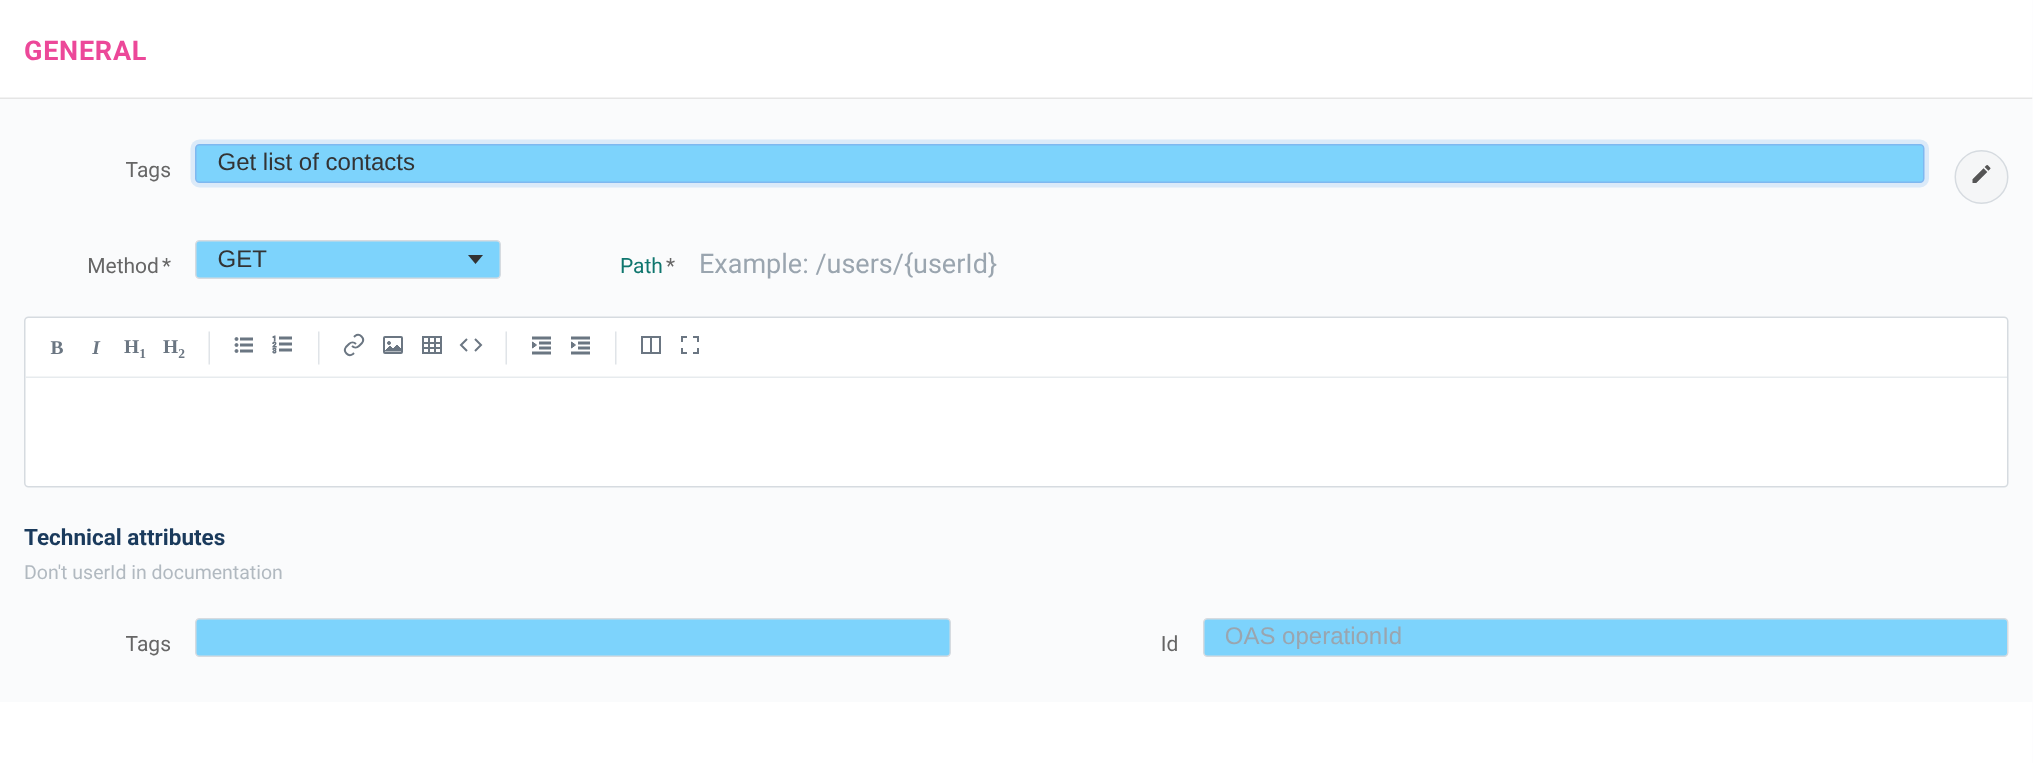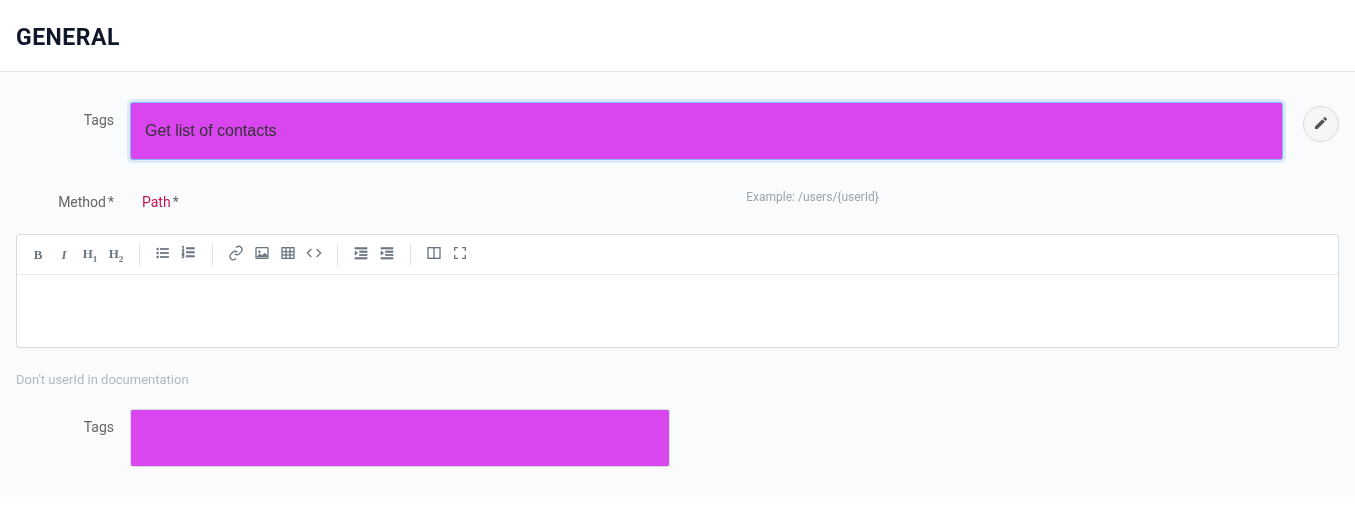--- a/index.html
+++ b/index.html
@@ -7,23 +7,23 @@
     font-family: -apple-system, BlinkMacSystemFont, "Segoe UI", Roboto, "Helvetica Neue", Arial, sans-serif;
     font-size: 14px;
     color: #333;
     background: #fff;
   }
   .header {
     padding: 24px 16px 20px 16px;
     border-bottom: 1px solid #e5e5e5;
   }
   .header-title {
-    color: #0f172a;
+    color: #ec4899;
     font-weight: 700;
-    font-size: 23px;
+    font-size: 18px;
     letter-spacing: 0.5px;
   }
   .form-area {
     background: #fafbfc;
     padding: 30px 16px 30px 16px;
   }
   .form-row {
     display: flex;
     align-items: flex-start;
     margin-bottom: 24px;
@@ -41,31 +41,30 @@
     content: "*";
     margin-left: 2px;
     color: #666;
   }
   .input-col {
     flex: 1;
     min-width: 0;
   }
   .hint {
     color: #9aa5af;
-    font-size: 12px;
+    font-size: 18px;
     margin-top: 6px;
     padding-left: 2px;
-    text-align: center;
   }
   .text-input, .select-input {
     width: 100%;
-    height: 58px;
+    height: 26px;
     border: 1px solid #d6dbe0;
     border-radius: 3px;
-    background: #d946ef;
+    background: #7dd3fc;
     padding: 0 14px;
     font-size: 16px;
     color: #333;
     outline: none;
   }
   .text-input::placeholder { color: #9aa5af; }
   .text-input.focused {
     border-color: #7fb8f0;
     box-shadow: 0 0 0 3px rgba(127,184,240,0.25);
   }
@@ -100,28 +99,29 @@
     justify-content: center;
     margin-left: 20px;
     margin-top: 4px;
     flex-shrink: 0;
     cursor: pointer;
   }
   .edit-btn svg { width: 16px; height: 16px; fill: #555; }
   .method-path-row {
     display: flex;
     align-items: flex-start;
-    gap: 12px;
+    gap: 0;
   }
   .method-block { width: 204px; flex-shrink: 0; }
   .path-block-label {
     width: 130px;
+    text-align: right;
     padding-right: 14px;
     padding-top: 10px;
-    color: #be185d;
+    color: #0f766e;
     flex-shrink: 0;
   }
   .path-block-label.req::after{
     content: "*";
     margin-left: 2px;
     color: #666;
   }
   .rte-box {
     border: 1px solid #d6dbe0;
     border-radius: 3px;
@@ -198,20 +198,28 @@
       <span>
         <svg viewBox="0 0 24 24">
             <path d="M3 17.25V21h3.75l11.06-11.06-3.75-3.75L3 17.25zM20.71 7.04a1 1 0 0 0 0-1.41l-2.34-2.34a1 1 0 0 0-1.41 0l-1.83 1.83 3.75 3.75 1.83-1.83z"></path>
           </svg>
       </span>
     </div>
   </div>
 
   <div class="form-row method-path-row">
     <div class="label-col req">Method</div>
+    <div class="method-block">
+      <div class="select-wrap">
+        <select class="select-input">
+          <option>GET</option>
+        </select>
+        <span class="select-caret"></span>
+      </div>
+    </div>
     <div class="path-block-label req">Path</div>
     <div class="input-col">
       <div class="hint">Example: /users/{userId}</div>
     </div>
   </div>
 
   <div class="form-row">
     <div class="input-col">
       <div class="rte-box">
         <div class="rte-toolbar">
@@ -326,25 +334,32 @@
                 </svg>
             </span>
           </div>
         </div>
         <div class="rte-body" contenteditable="true" style=""></div>
       </div>
     </div>
   </div>
 
   <div>
+    <div class="section-title">Technical attributes</div>
     <div class="section-sub">Don't userId in documentation</div>
 
     <div class="tech-row">
       <div class="tech-left">
         <div class="label-col">Tags</div>
         <div class="input-col">
           <input type="text" class="text-input" value="" style="">
         </div>
       </div>
+      <div class="tech-right">
+        <div class="label-col" style="width:80px">Id</div>
+        <div class="input-col">
+          <input type="text" class="text-input" placeholder="OAS operationId" style="">
+        </div>
+      </div>
     </div>
   </div>
 
 </div>
 
 </body></html>

